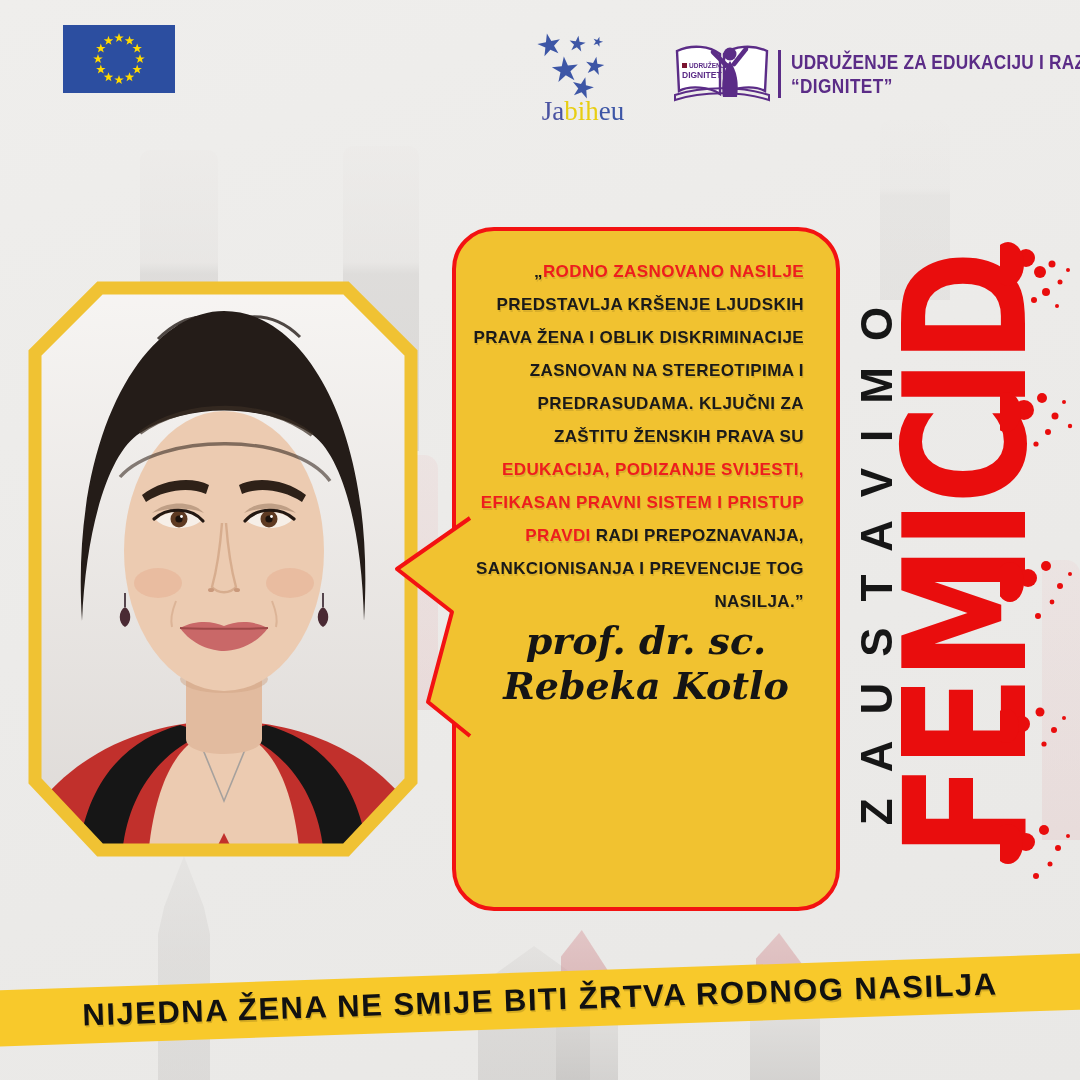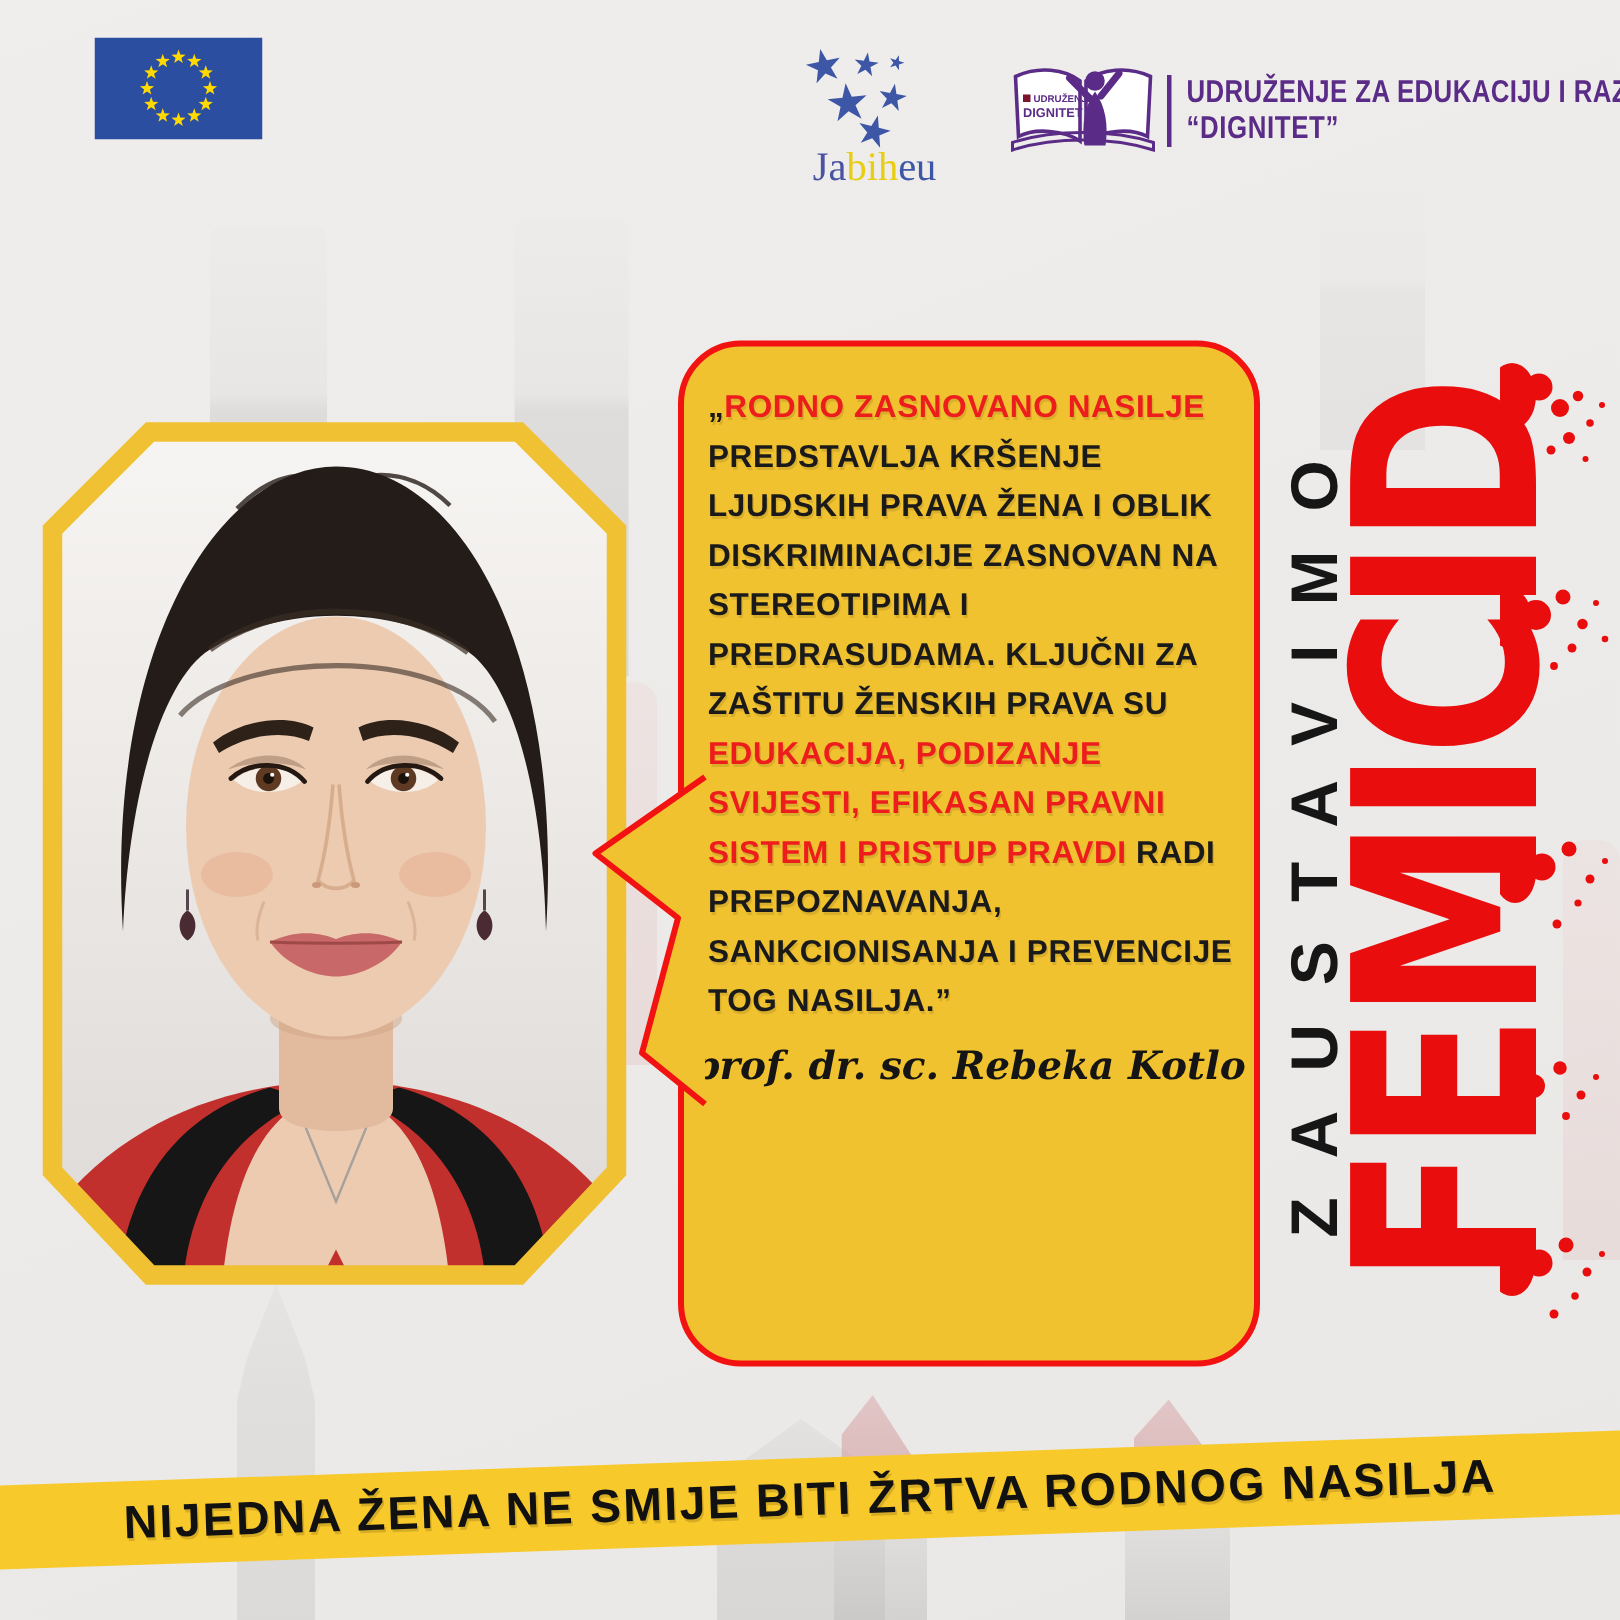--- a/index.html
+++ b/index.html
@@ -38,27 +38,27 @@
   .dg-text{color:#5b2c87;font-weight:700;}
   .dg-line1{font-size:21px;line-height:24px;letter-spacing:.3px;transform:scaleX(.82);transform-origin:left center;white-space:nowrap;}
   .dg-line2{font-size:21px;line-height:24px;letter-spacing:.5px;transform:scaleX(.82);transform-origin:left center;white-space:nowrap;}
   
   .portrait{position:absolute;left:28px;top:281px;width:390px;height:576px;z-index:5;}
   
   .bubble{position:absolute;left:452px;top:227px;width:388px;height:684px;z-index:6;
           background:#f1c230;border:4px solid #f31212;border-radius:42px;box-sizing:border-box;
           display:flex;flex-direction:column;justify-content:flex-start;}
   .bubble-tail{position:absolute;left:380px;top:505px;z-index:7;}
-  .quote-text{padding:24px 4px 0 16px;text-align:left;font-weight:700;font-size:21px;
+  .quote-text{padding:24px 32px 0 16px;text-align:right;font-weight:700;font-size:17px;
           line-height:33px;letter-spacing:.4px;color:#1a1a1a;
           text-shadow:1px 2px 0 rgba(0,0,0,.10);}
   .seg-red{color:#ee1d1d;}
   .seg-black{color:#1a1a1a;}
-  .signature{margin-top:12px;text-align:center;color:#151515;
-          font-family:"DejaVu Serif", serif;font-style:italic;font-weight:700;font-size:26px;}
+  .signature{text-align:center;color:#151515;
+          font-family:"DejaVu Serif", serif;font-style:italic;font-weight:700;font-size:38px;}
   
   .zaustavimo{position:absolute;left:877px;top:553px;z-index:3;white-space:nowrap;
           transform:translate(-50%,-50%) rotate(-90deg);
           font-size:44px;font-weight:700;letter-spacing:26px;color:#161616;}
   .femicid{position:absolute;left:966px;top:556px;z-index:3;white-space:nowrap;
           transform:translate(-50%,-50%) rotate(-90deg) scaleX(.8);
           font-family:"DejaVu Sans", sans-serif;font-size:170px;font-weight:800;
           letter-spacing:-6px;color:#e90d0d;}
   .splatter{position:absolute;left:1000px;top:230px;z-index:3;}
   

